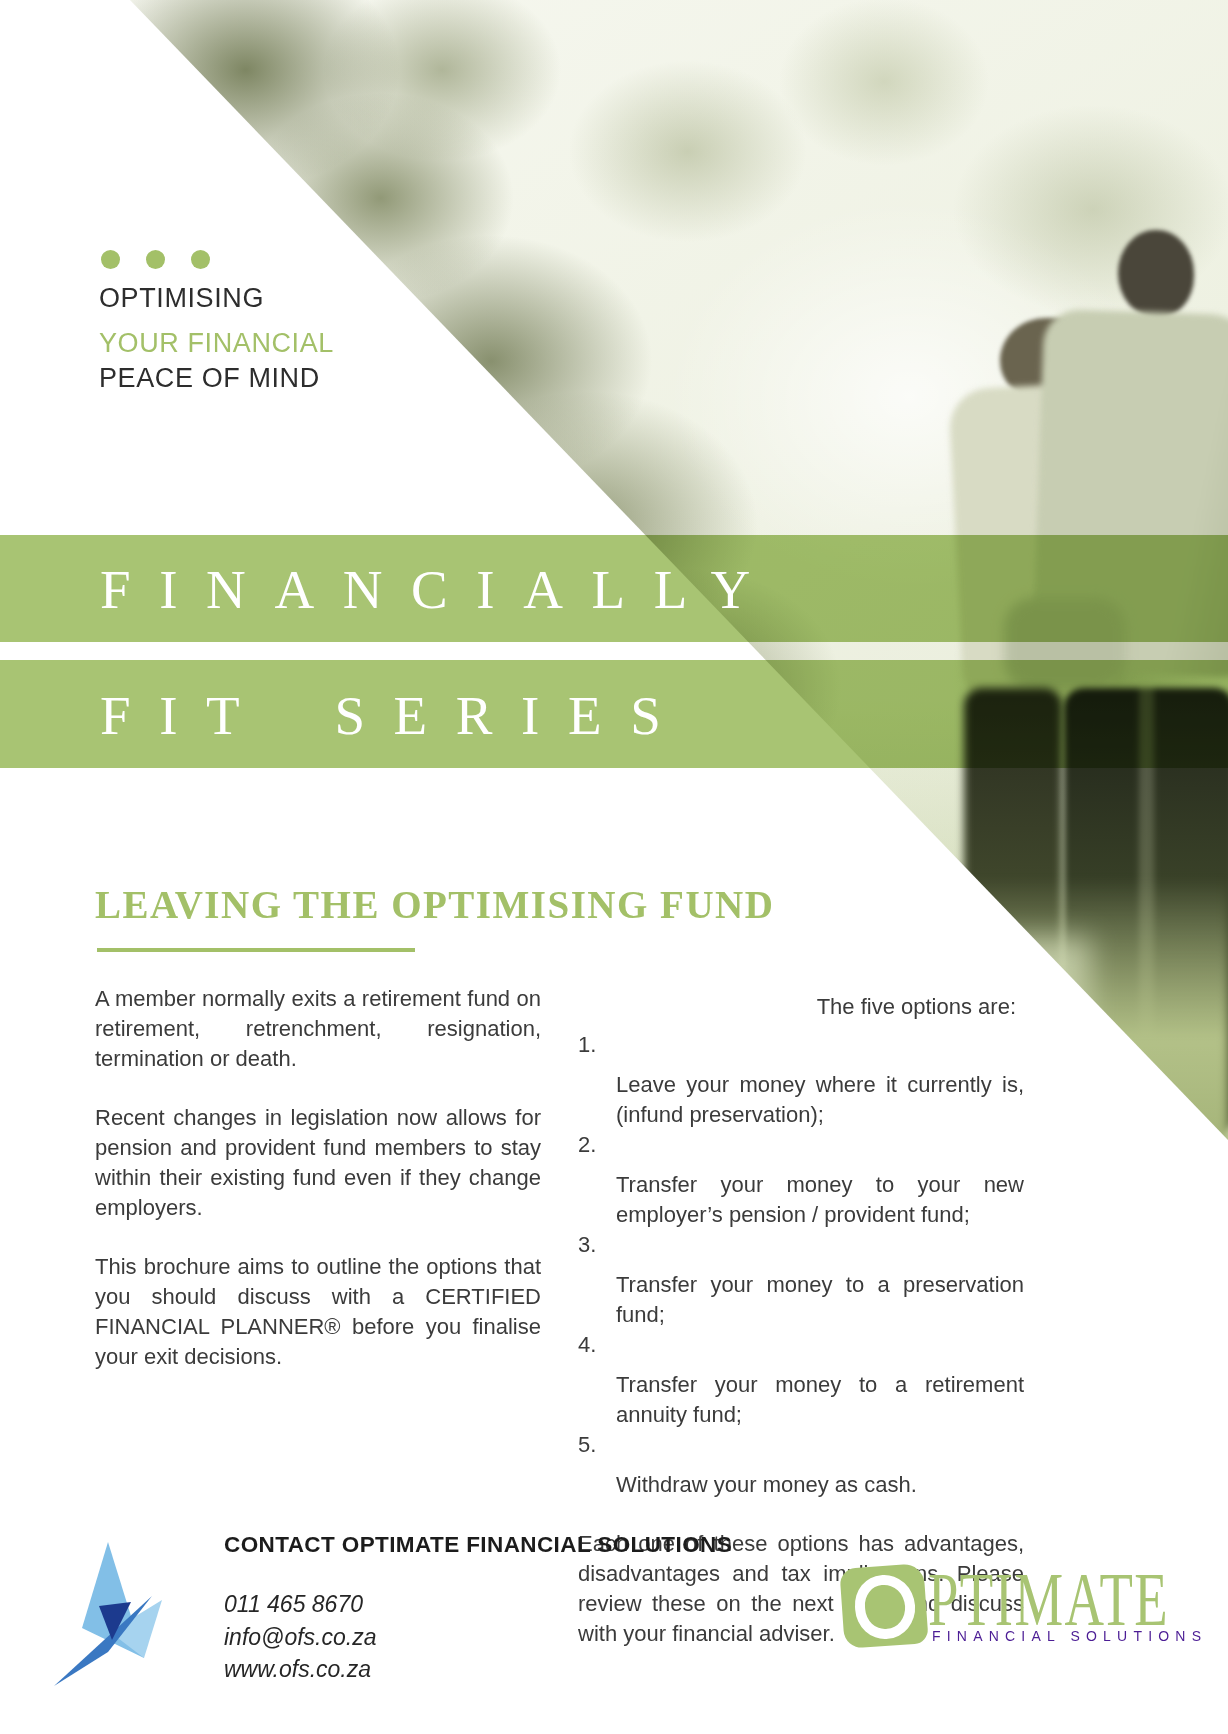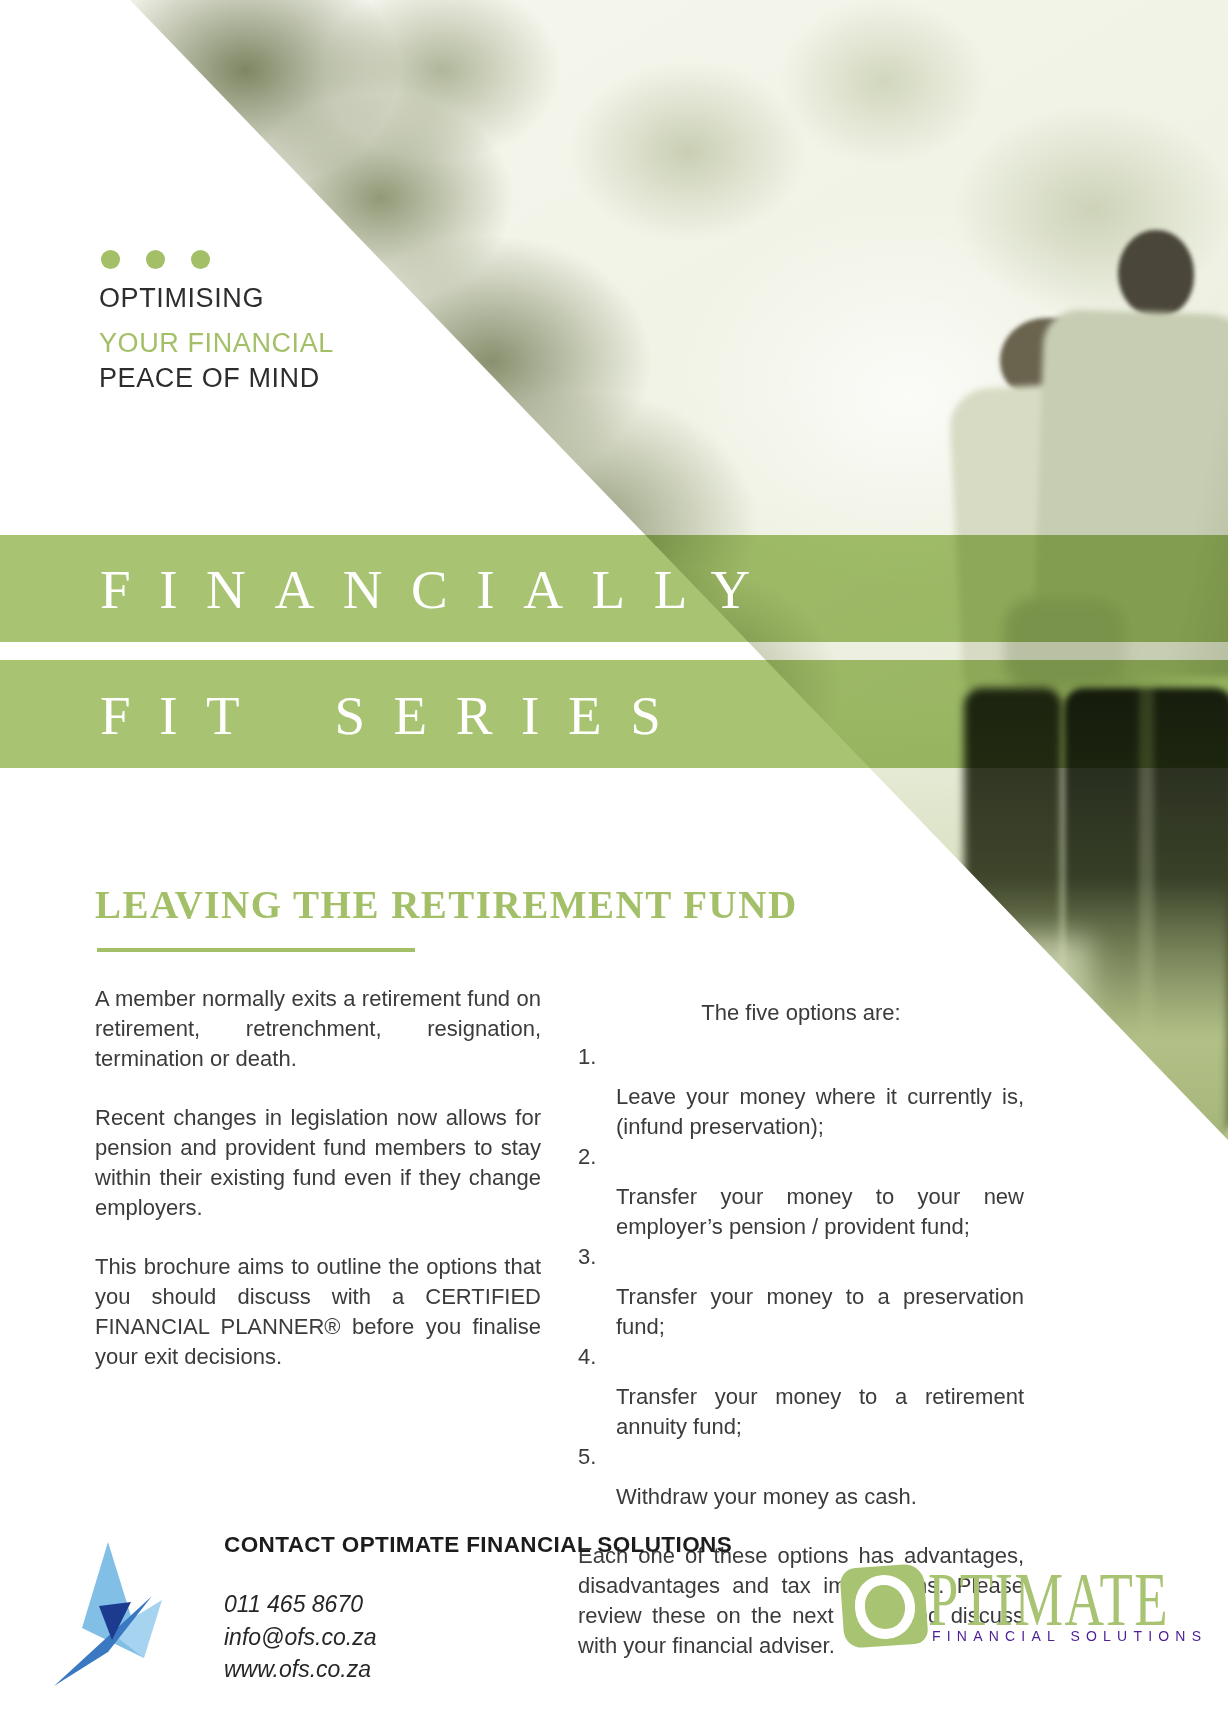--- a/index.html
+++ b/index.html
@@ -72,21 +72,21 @@
     position:absolute; left:95px; top:882px; z-index:3;
     font-family:"Liberation Serif", serif; font-weight:bold; font-size:39px;
     letter-spacing:1.5px; color:#a3c068; white-space:nowrap;
   }
   .heading-rule { position:absolute; left:97px; top:948px; width:318px; height:4px; background:#a3c068; z-index:3; }
 
   .col { position:absolute; top:984px; width:446px; z-index:3; font-size:22px; line-height:30px; color:#3b3b3b; }
   .col-left  { left:95px;  }
   .col-right { left:578px; }
   .col p { margin:0 0 29px 0; text-align:justify; }
-  .col p.intro { margin:14px; text-align:center; }
+  .col p.intro { margin:8px; text-align:right; }
   .opt { display:flex; }
   .opt .num { flex:none; width:38px; }
   .opt .txt { flex:1; text-align:justify;margin-top:40px; }
   .closing { margin-top:29px !important; }
 
   
   .star-logo { position:absolute; left:52px; top:1540px; z-index:3; }
   .contact-heading {
     position:absolute; left:224px; top:1532px; z-index:3;
     font-size:22.5px; font-weight:bold; letter-spacing:.4px; color:#1c1c1c; white-space:nowrap;text-align:right;
@@ -144,21 +144,21 @@
     <div class="dot"></div>
     <div class="dot"></div>
     <div class="dot"></div>
   </div>
   <div class="tagline">
     <div>OPTIMISING</div>
     <div class="green">YOUR FINANCIAL</div>
     <div>PEACE OF MIND</div>
   </div>
 
-  <div class="article-heading">LEAVING THE RETIREMENT FUND</div>
+  <div class="article-heading">LEAVING THE OPTIMISING FUND</div>
   <div class="heading-rule"></div>
 
   <div class="col col-left">
     <p>A member normally exits a retirement fund on retirement, retrenchment, resignation, termination or death.</p>
     <p>Recent changes in legislation now allows for pension and provident fund members to stay within their existing fund even if they change employers.</p>
     <p>This brochure aims to outline the options that you should discuss with a CERTIFIED FINANCIAL PLANNER® before you finalise your exit decisions.</p>
   </div>
 
   <div class="col col-right">
     <p class="intro">The five options are:</p>

